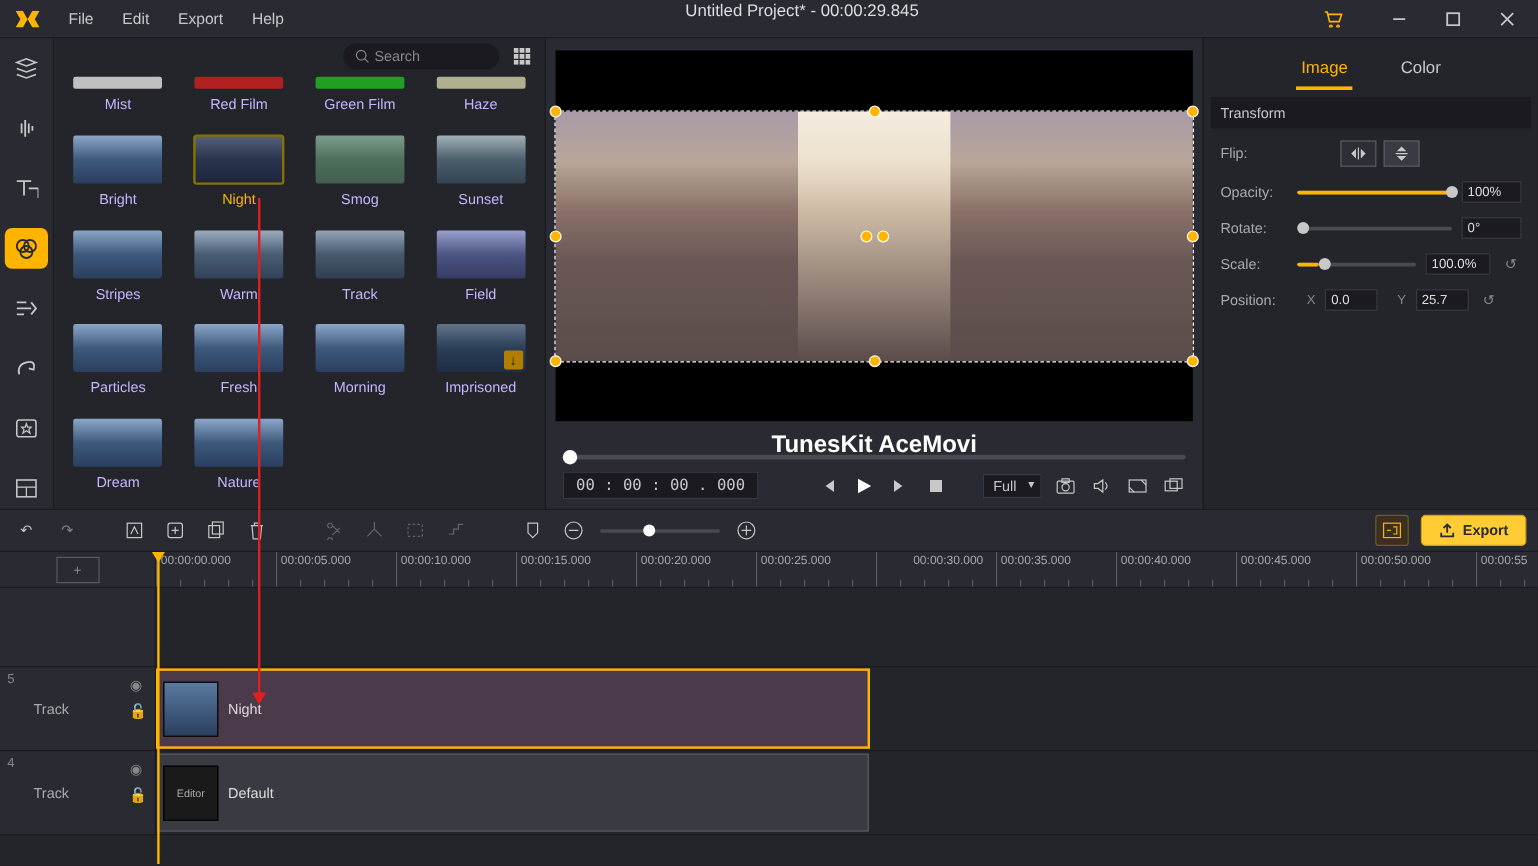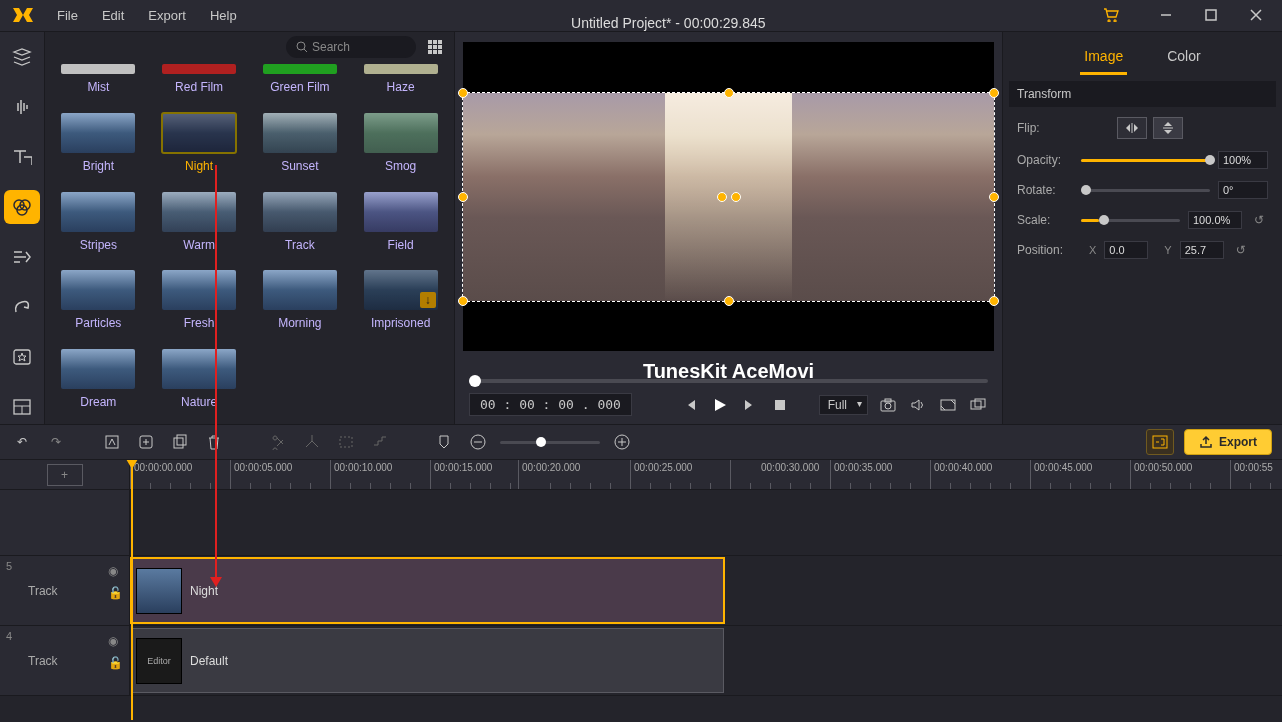--- a/index.html
+++ b/index.html
@@ -1,19 +1,19 @@
 <!DOCTYPE html>
 <html><head>
 <meta charset="utf-8">
 <style>
 * { margin: 0; padding: 0; box-sizing: border-box; font-family: -apple-system, BlinkMacSystemFont, "Segoe UI", Arial, sans-serif; user-select: none; }
 body { width: 1282px; height: 722px; background: #2a2a33; color: #c8c8c8; overflow: hidden; font-size: 12px; }
 
 
-.titlebar { height: 32px; background: #2a2a33; display: flex; align-items: flex-end; border-bottom: 1px solid #1a1a1f; }
+.titlebar { height: 32px; background: #2a2a33; display: flex; align-items: flex-start; border-bottom: 1px solid #1a1a1f; }
 .logo { width: 45px; height: 32px; display: flex; align-items: center; justify-content: center; color: #ffb400; font-weight: bold; font-size: 14px; }
 .menubar { display: flex; }
 .menu-item { padding: 8px 12px; font-size: 13px; color: #c8c8c8; cursor: pointer; }
 .title-center { flex:1; text-align: center; font-size: 14px; color: #ddd; }
 .title-right { display: flex; align-items: center; padding-right: 4px; }
 .titlebtn { width: 45px; height: 32px; display: flex; align-items: center; justify-content: center; color: #c8c8c8; cursor: pointer; }
 .cart-icon { color: #ffb400; margin-right: 10px; }
 
 
 .main { display: flex; height: 392px; }
@@ -257,26 +257,26 @@
 
       <div class="filter-item">
           <div class="filter-thumb"></div>
           <div class="filter-label">Bright</div>
         </div>
       <div class="filter-item selected">
           <div class="filter-thumb" style="filter:brightness(.6) hue-rotate(10deg)"></div>
           <div class="filter-label">Night</div>
         </div>
       <div class="filter-item">
+          <div class="filter-thumb" style="filter:contrast(.6) hue-rotate(280deg)"></div>
+          <div class="filter-label">Smog</div>
+        </div>
+      <div class="filter-item">
           <div class="filter-thumb" style="filter:sepia(.3) hue-rotate(-10deg)"></div>
           <div class="filter-label">Sunset</div>
-        </div>
-      <div class="filter-item">
-          <div class="filter-thumb" style="filter:contrast(.6) hue-rotate(280deg)"></div>
-          <div class="filter-label">Smog</div>
         </div>
 
       <div class="filter-item">
           <div class="filter-thumb"></div>
           <div class="filter-label">Stripes</div>
         </div>
       <div class="filter-item">
           <div class="filter-thumb" style="filter:sepia(.2)"></div>
           <div class="filter-label">Warm</div>
         </div>
@@ -557,21 +557,21 @@
         <div class="tick" style="left: 200px;">00:00:10.000</div>
         <div class="minor-tick" style="left: 220px;"></div>
         <div class="minor-tick" style="left: 240px;"></div>
         <div class="minor-tick" style="left: 260px;"></div>
         <div class="minor-tick" style="left: 280px;"></div>
         <div class="tick" style="left: 300px;">00:00:15.000</div>
         <div class="minor-tick" style="left: 320px;"></div>
         <div class="minor-tick" style="left: 340px;"></div>
         <div class="minor-tick" style="left: 360px;"></div>
         <div class="minor-tick" style="left: 380px;"></div>
-        <div class="tick" style="left: 388px;">00:00:20.000</div>
+        <div class="tick" style="left: 400px;">00:00:20.000</div>
         <div class="minor-tick" style="left: 420px;"></div>
         <div class="minor-tick" style="left: 440px;"></div>
         <div class="minor-tick" style="left: 460px;"></div>
         <div class="minor-tick" style="left: 480px;"></div>
         <div class="tick" style="left: 500px;">00:00:25.000</div>
         <div class="minor-tick" style="left: 520px;"></div>
         <div class="minor-tick" style="left: 540px;"></div>
         <div class="minor-tick" style="left: 560px;"></div>
         <div class="minor-tick" style="left: 580px;"></div>
         <div class="tick" style="left: 600px; padding-left: 30px;">00:00:30.000</div>

